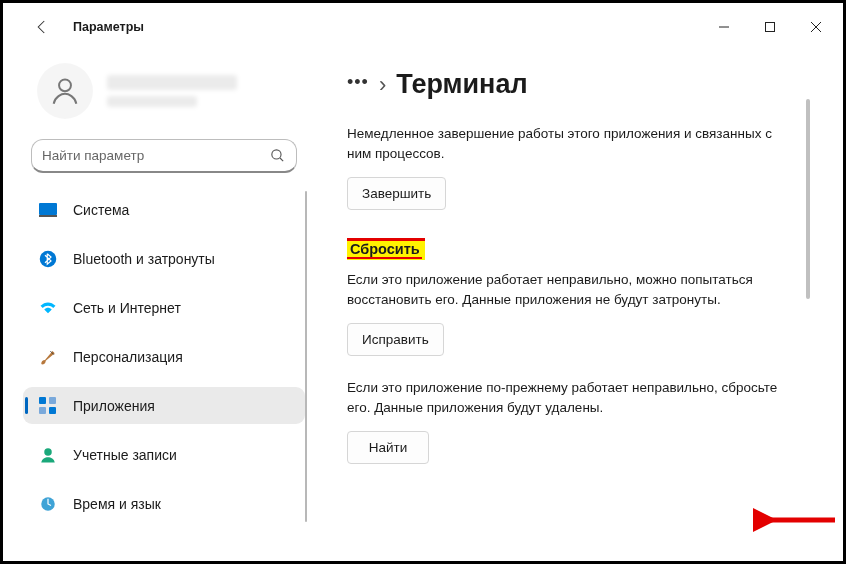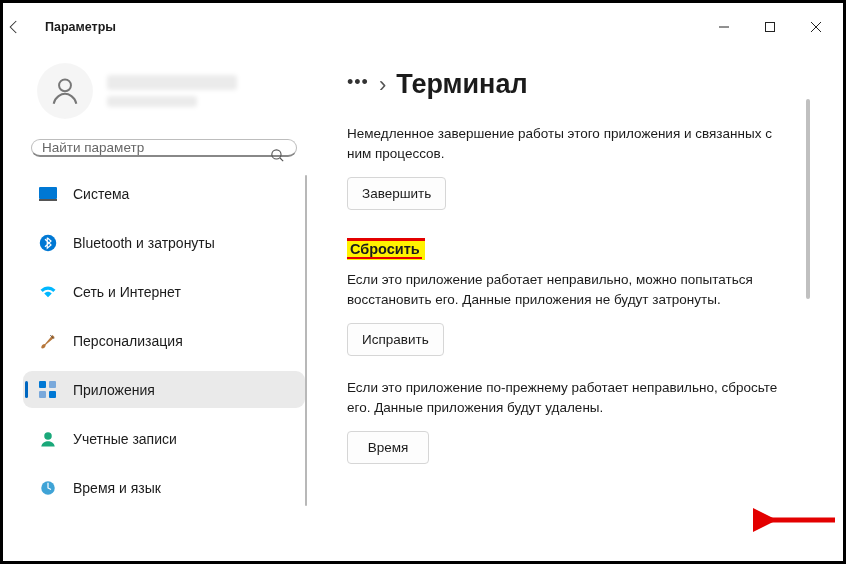--- a/index.html
+++ b/index.html
@@ -11,20 +11,21 @@
     background: #fff;
     border: 3px solid #000;
     position: relative;
   }
   
   .titlebar {
     height: 48px;
     display: flex;
     align-items: center;
     justify-content: space-between;
+    padding-left: 28px;
     padding-right: 4px;
   }
   .titlebar-left { display: flex; align-items: center; gap: 20px; }
   .back-btn { width: 22px; height: 22px; display: flex; align-items: center; justify-content: center; color: #333; }
   .win-title { font-size: 12.5px; font-weight: 600; color: #1b1b1b; }
   .wincontrols { display: flex; }
   .winbtn { width: 46px; height: 40px; display: flex; align-items: center; justify-content: center; color: #222; }
   .winbtn svg { width: 10px; height: 10px; }
 
   .content { display: flex; height: calc(100% - 48px); }
@@ -41,21 +42,21 @@
     width: 130px; height: 15px; background: rgba(0,0,0,0.08);
     filter: blur(2px); border-radius: 3px; margin-bottom: 6px;
   }
   .profile-text .p-mail {
     width: 90px; height: 11px; background: rgba(0,0,0,0.08);
     filter: blur(2px); border-radius: 3px;
   }
   .search {
     position: relative; margin: 0 8px 14px 8px;
     border: 1px solid #bdbdbd; border-bottom: 2px solid #888;
-    background: #fff; height: 18px; border-radius: 12px;
+    background: #fff; height: 34px; border-radius: 12px;
     display: flex; align-items: center;
   }
   .search input {
     flex: 1; border: none; outline: none; background: transparent;
     padding: 0 10px; font-size: 13.5px; color: #333;
   }
   .search input::placeholder { color: #666; }
   .search .s-icon { position: absolute; right: 10px; top: 7px; color: #555; }
 
   .nav { display: flex; flex-direction: column; gap: 12px; margin-top: 4px; position: relative; }
@@ -245,21 +246,21 @@
       <div class="body-text">Немедленное завершение работы этого приложения и связанных с ним процессов.</div>
       <div class="btn">Завершить</div>
 
       <div style="margin-top:6px;text-decoration:underline;">
         <span class="h3 highlight">Сбросить</span>
       </div>
       <div class="body-text" style="margin-top:10px;">Если это приложение работает неправильно, можно попытаться восстановить его. Данные приложения не будут затронуты.</div>
       <div class="btn">Исправить</div>
 
       <div class="body-text">Если это приложение по-прежнему работает неправильно, сбросьте его. Данные приложения будут удалены.</div>
-      <div class="btn" style="min-width:82px;">Время</div>
+      <div class="btn" style="min-width:82px;">Найти</div>
     </div>
 
     <div class="scrollbar">
         <div class="thumb"></div>
       </div>
 
     <svg class="arrow" width="90" height="34">
       <defs>
           <marker id="ah" markerWidth="10" markerHeight="10" refX="2" refY="5" orient="auto">
         <path d="M10 0L0 5l10 5z" fill="#e30000"></path>

